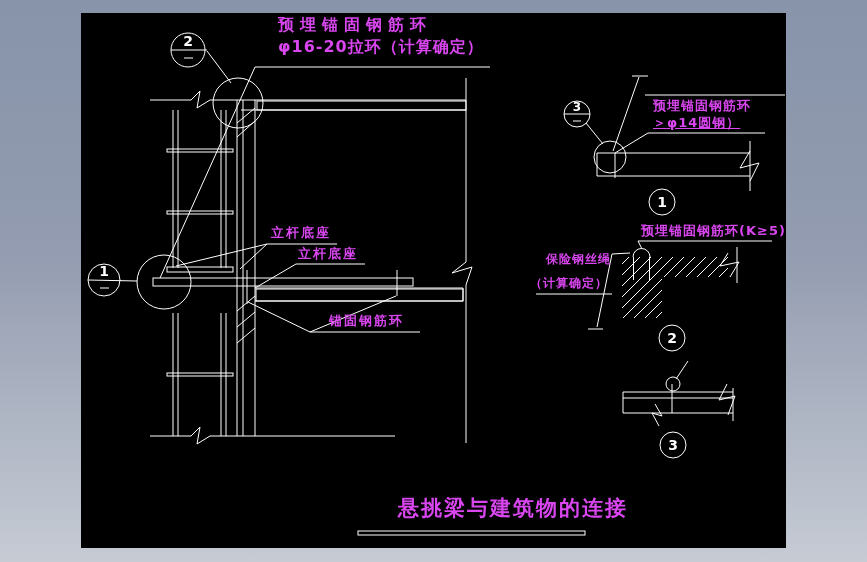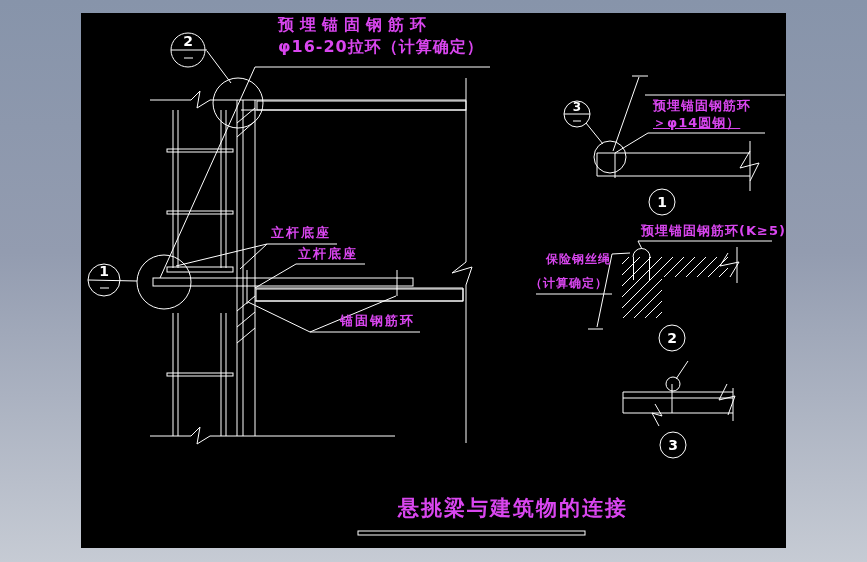--- a/index.html
+++ b/index.html
@@ -186,21 +186,21 @@
     </g>
 
     <rect x="277" y="518" width="227" height="4" fill="#fff" stroke="none"></rect>
   </svg>
 
   <div class="lbl t-big" style="left:197px;top:3px;">预埋锚固钢筋环</div>
   <div class="lbl t-big2" style="left:197px;top:25px;">φ16-20拉环（计算确定）</div>
 
   <div class="lbl t-mid" style="left:190px;top:213px;">立杆底座</div>
   <div class="lbl t-mid" style="left:217px;top:234px;">立杆底座</div>
-  <div class="lbl t-mid" style="left:259px;top:301px;">锚固钢筋环</div>
+  <div class="lbl t-mid" style="left:248px;top:301px;">锚固钢筋环</div>
 
   <div class="lbl t-sm" style="left:572px;top:86px;">预埋锚固钢筋环</div>
   <div class="lbl t-sm" style="left:572px;top:103px;text-decoration:underline;">＞φ14圆钢）</div>
 
   <div class="lbl t-sm" style="left:560px;top:211px;">预埋锚固钢筋环(K≥5)</div>
   <div class="lbl t-xs" style="left:465px;top:240px;text-align:right;">保险钢丝绳</div>
   <div class="lbl t-xs" style="left:441px;top:264px;margin-left:8px;">（计算确定）</div>
 
   <div class="lbl t-title" style="left:284px;top:484px;">悬挑梁与建筑物的连接</div>
 </div>

